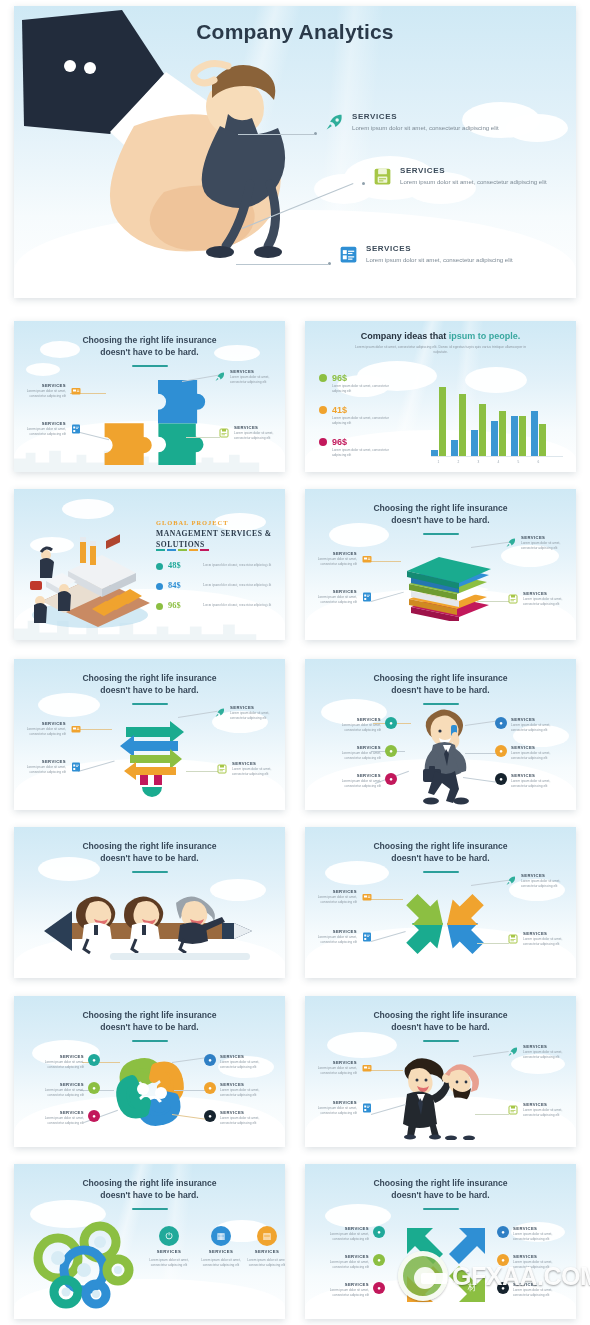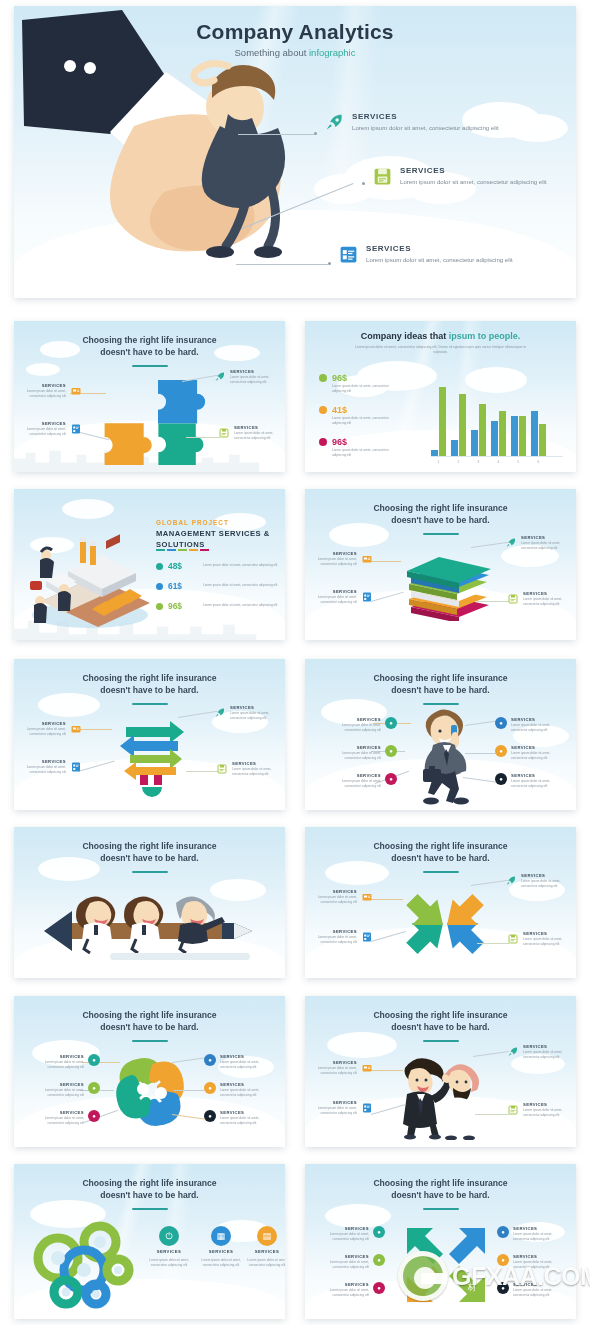--- a/index.html
+++ b/index.html
@@ -198,23 +198,20 @@
     <path d="M214 108 q10 10 24 4 l6 16 q-18 10 -34 -2 Z" fill="#3d4a5c"></path>
     <path d="M206 120 q28 16 58 2 q16 36 -4 62 q-26 30 -62 10 q-24 -14 8 -74 Z" fill="#3d4a5c"></path>
     <path d="M214 60 q-16 -6 -28 2 q-10 6 -4 12 q8 6 18 0" fill="none" stroke="#f7dcb9" stroke-width="7" stroke-linecap="round"></path>
     <path d="M236 178 q-8 40 -24 62" stroke="#3d4a5c" stroke-width="9" fill="none" stroke-linecap="round"></path>
     <path d="M256 178 q12 38 -2 62" stroke="#3d4a5c" stroke-width="9" fill="none" stroke-linecap="round"></path>
     <ellipse cx="206" cy="246" rx="14" ry="6" fill="#2b3546"></ellipse>
     <ellipse cx="254" cy="246" rx="14" ry="6" fill="#2b3546"></ellipse>
   </svg>
 
   <div class="hero-title">Company Analytics</div>
-  <div class="hero-sub">
-    <span>Something about </span><span class="hl">infographic</span>
-  </div>
 
   <div class="lead" style="left:224px;top:128px;width:76px;"></div>
   <div class="leaddot" style="left:300px;top:126px;"></div>
   <div class="lead" style="left:228px;top:222px;width:120px;transform:rotate(-22deg);transform-origin:left center;"></div>
   <div class="leaddot" style="left:348px;top:176px;"></div>
   <div class="lead" style="left:222px;top:258px;width:92px;"></div>
   <div class="leaddot" style="left:314px;top:256px;"></div>
 
   <div class="svc-item" style="left:310px;top:106px;">
     <span class="svc-ico">
@@ -406,21 +403,21 @@
           </div>
           <div class="grp">
             <div class="bar blue" style="height: 44.64px; background: rgb(60, 151, 211);"></div>
             <div class="bar green" style="height: 31.68px; background: rgb(140, 191, 66);"></div>
             <span class="xlab">6</span>
           </div>
         </div>
   </div>
 </div>
 
-<div class="slide thumb" style="left:14px;top:489px;">
+<div class="slide thumb" style="left:14px;top:489px;font-family:Liberation Serif, serif;">
   <div class="sky"></div>
   <div class="cloud" style="left:48px;top:10px;width:52px;height:20px;"></div>
   <div class="cloud" style="left:16px;top:48px;width:44px;height:16px;"></div>
   <div class="cloud" style="left:200px;top:24px;width:52px;height:18px;"></div>
   <div class="cloudband"></div>
   <svg class="skyline" viewBox="0 0 271 34" preserveAspectRatio="none">
     <path d="M0 34V22h14v-8h12v12h18V14h12v14h18V18h12v10h22v-12h14v12h24V20h12v8h22v-8h12v8h22v-10h12v10h22V34Z" fill="#e3edf2"></path>
   </svg>
 
   <svg class="shape" style="left:10px;top:30px;width:140px;height:110px;" viewBox="0 0 140 110">
@@ -460,21 +457,21 @@
         <i style="background:#f0a32e"></i>
         <i style="background:#c2185b"></i>
   </div>
   <div class="gp-row" style="left:142px;top:72px;">
     <span class="dot" style="background:#21a99a"></span>
     <span class="val" style="color:#21a99a">48$</span>
     <span class="txt">Lorem ipsum dolor sit amet, consectetur adipiscing elit</span>
   </div>
   <div class="gp-row" style="left:142px;top:92px;">
     <span class="dot" style="background:#2f8fd4"></span>
-    <span class="val" style="color:#2f8fd4">61$</span>
+    <span class="val" style="color:#2f8fd4">84$</span>
     <span class="txt">Lorem ipsum dolor sit amet, consectetur adipiscing elit</span>
   </div>
   <div class="gp-row" style="left:142px;top:112px;">
     <span class="dot" style="background:#8cbf42"></span>
     <span class="val" style="color:#8cbf42">96$</span>
     <span class="txt">Lorem ipsum dolor sit amet, consectetur adipiscing elit</span>
   </div>
 </div>
 
 <div class="slide thumb" style="left:305px;top:489px;">

